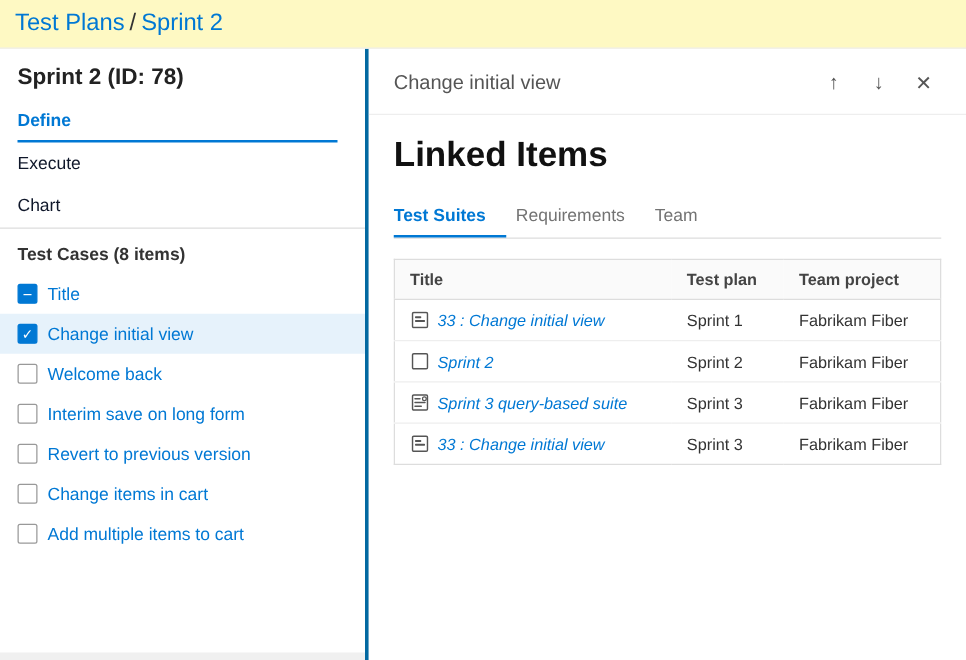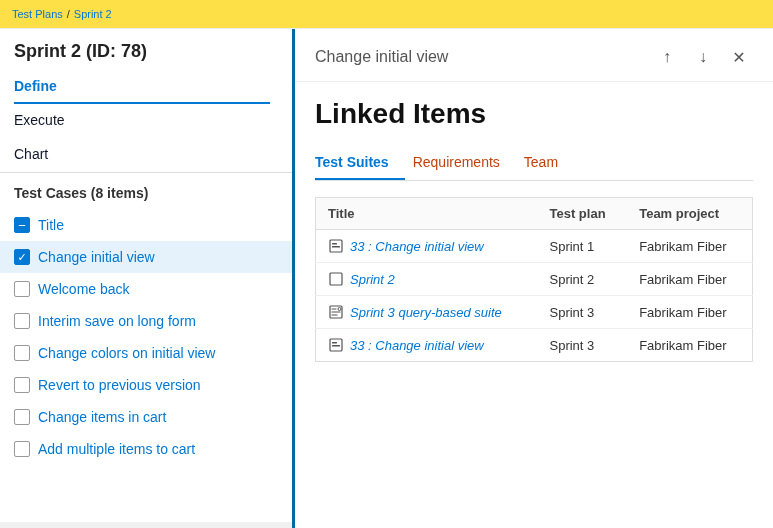--- a/index.html
+++ b/index.html
@@ -13,23 +13,23 @@
       overflow: hidden;
       display: flex;
       flex-direction: column;
     }
 
     
     .breadcrumb {
       display: flex;
       align-items: center;
       padding: 8px 12px;
-      font-size: 11px;
-      color: #0078d4;
-      background: #fde047;
+      font-size: 19px;
+      color: #0078d4;
+      background: #fef9c3;
       border-bottom: 1px solid #eee;
       gap: 4px;
     }
     .breadcrumb span {
       color: #333;
     }
     .breadcrumb a {
       color: #0078d4;
       text-decoration: none;
       cursor: pointer;
@@ -213,21 +213,21 @@
       display: flex;
       border-bottom: 1px solid #ddd;
       margin-bottom: 16px;
       gap: 0;
     }
 
     .sub-tab {
       padding: 8px 16px 8px 0;
       font-size: 14px;
       cursor: pointer;
-      color: #c2410c;
+      color: #737373;
       border-bottom: 2px solid transparent;
       margin-right: 8px;
     }
 
     .sub-tab.active {
       color: #0078d4;
       border-bottom: 2px solid #0078d4;
       font-weight: 600;
     }
 
@@ -322,24 +322,20 @@
         <div class="checkbox"></div>
         <span class="item-label">Welcome back</span>
       </div>
 
 
       <div class="list-item">
         <div class="checkbox"></div>
         <span class="item-label">Interim save on long form</span>
       </div>
 
-      <div class="list-item">
-        <div class="checkbox"></div>
-        <span class="item-label">Change colors on initial view</span>
-      </div>
 
       <div class="list-item">
         <div class="checkbox"></div>
         <span class="item-label">Revert to previous version</span>
       </div>
 
       <div class="list-item">
         <div class="checkbox"></div>
         <span class="item-label">Change items in cart</span>
       </div>

